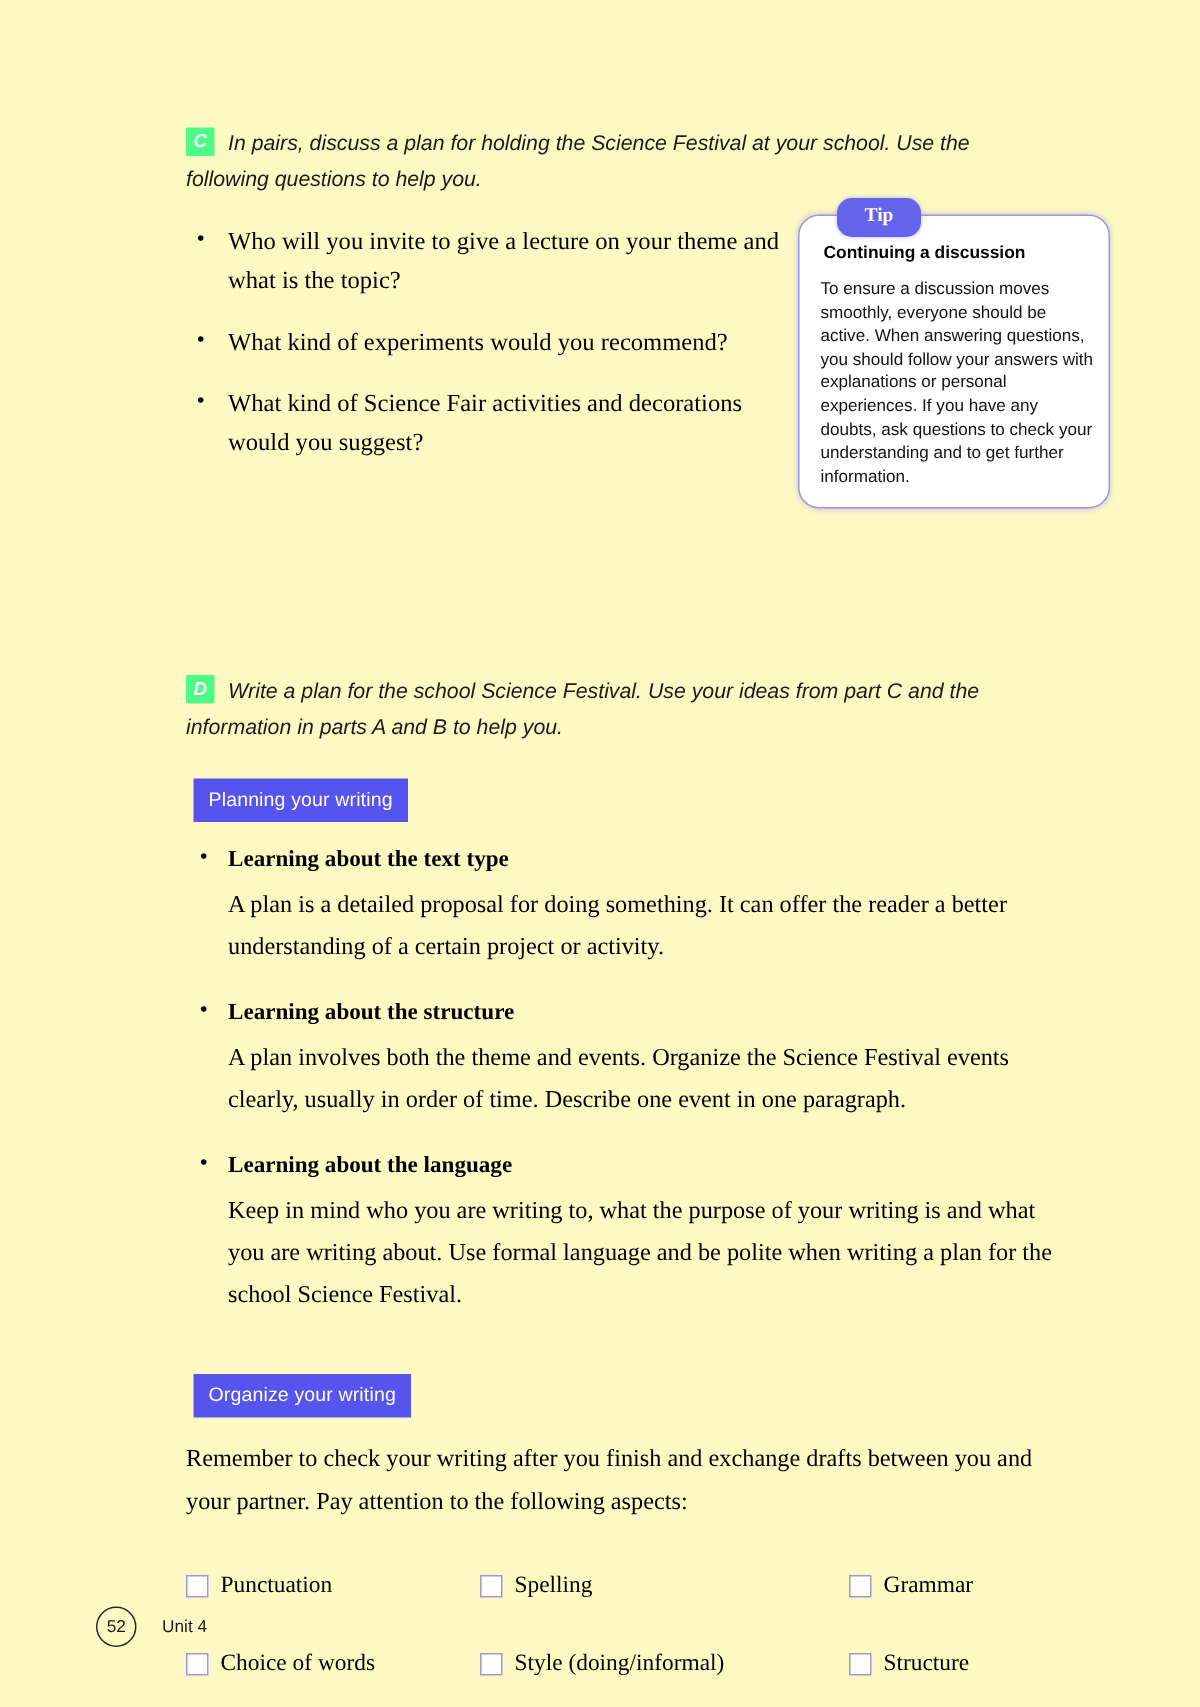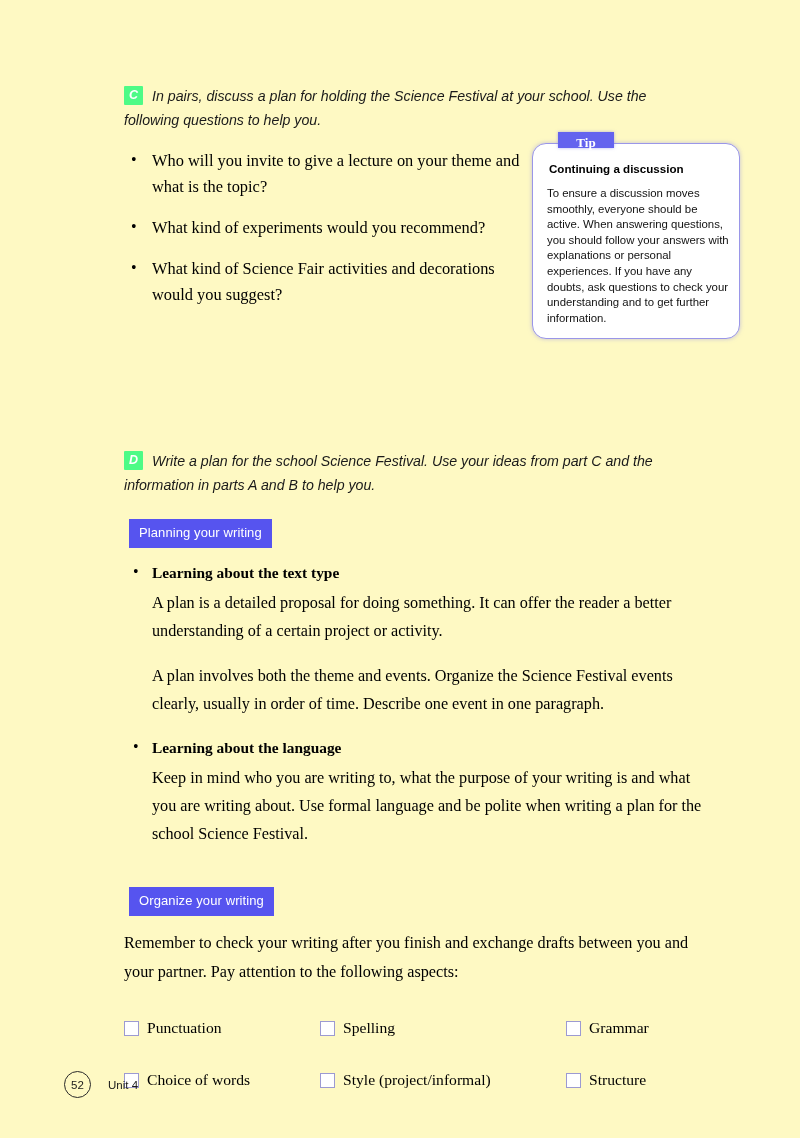--- a/index.html
+++ b/index.html
@@ -89,29 +89,29 @@
     left: 408px;
     top: 48px;
     width: 206px;
   }
   .tip-badge {
     position: absolute;
     left: 26px;
     top: 0;
     z-index: 3;
     width: 56px;
-    height: 16px;
+    height: 26px;
     line-height: 21px;
     text-align: center;
     background: #6463ee;
     color: #ffffff;
     font-family: "Liberation Serif", serif;
     font-weight: bold;
     font-size: 13px;
-    border-radius: 0;
+    border-radius: 10px;
     box-shadow: 0 0 3px rgba(120,120,230,0.55);
   }
   .tip-box {
     position: absolute;
     left: 0;
     top: 11px;
     width: 208px;
     padding: 18px 10px 12px 14px;
     border: 1.4px solid #9a96e8;
     border-radius: 14px;
@@ -276,20 +276,21 @@
       <p class="task-instruction"><span class="task-badge">D</span><span>Write a plan for the school Science Festival. Use your ideas from part C and the information in parts A and B to help you.</span></p>
 
       <div class="banner">Planning your writing</div>
 
       <ul class="learn-list">
         <li class="learn-item">
           <p class="learn-head">Learning about the text type</p>
           <p class="learn-body">A plan is a detailed proposal for doing something. It can offer the reader a better understanding of a certain project or activity.</p>
         </li>
         <li class="learn-item">
+          <p class="learn-head">Learning about the structure</p>
           <p class="learn-body">A plan involves both the theme and events. Organize the Science Festival events clearly, usually in order of time. Describe one event in one paragraph.</p>
         </li>
         <li class="learn-item">
           <p class="learn-head">Learning about the language</p>
           <p class="learn-body">Keep in mind who you are writing to, what the purpose of your writing is and what you are writing about. Use formal language and be polite when writing a plan for the school Science Festival.</p>
         </li>
       </ul>
 
       <div class="banner">Organize your writing</div>
 
@@ -311,21 +312,21 @@
             <span>Grammar</span>
           </div>
         </div>
         <div class="aspect-row">
           <div class="aspect-cell col1">
             <span class="aspect-box"></span>
             <span>Choice of words</span>
           </div>
           <div class="aspect-cell col2">
             <span class="aspect-box"></span>
-            <span>Style (project/informal)</span>
+            <span>Style (doing/informal)</span>
           </div>
           <div class="aspect-cell col3">
             <span class="aspect-box"></span>
             <span>Structure</span>
           </div>
         </div>
       </div>
 
       
       

